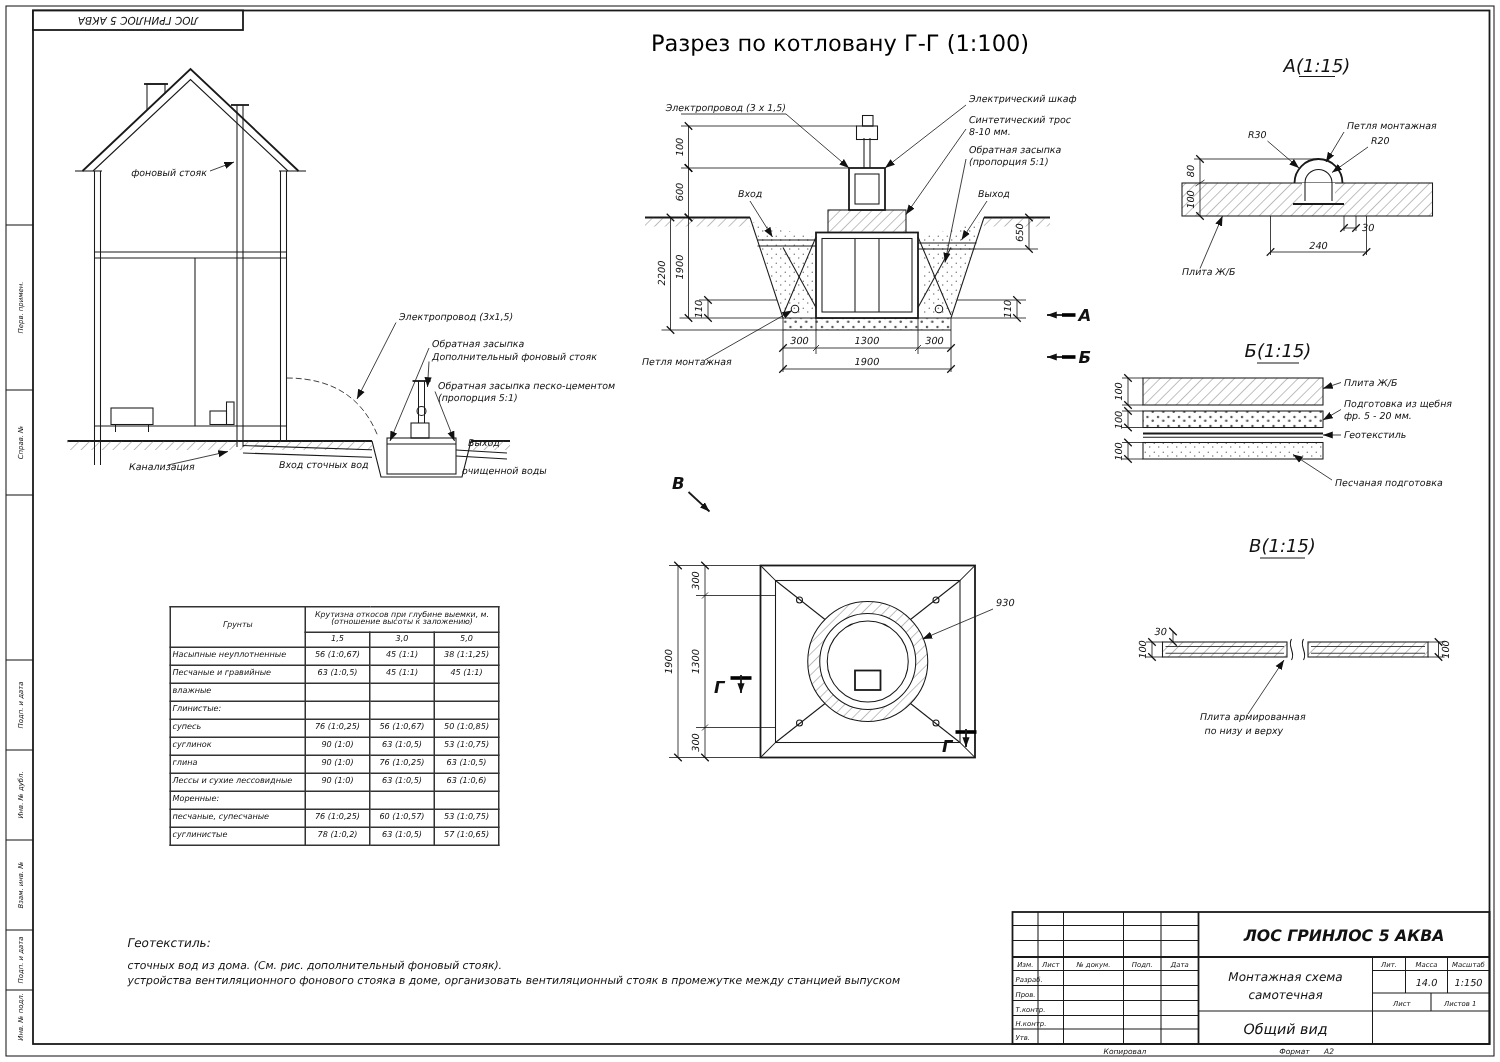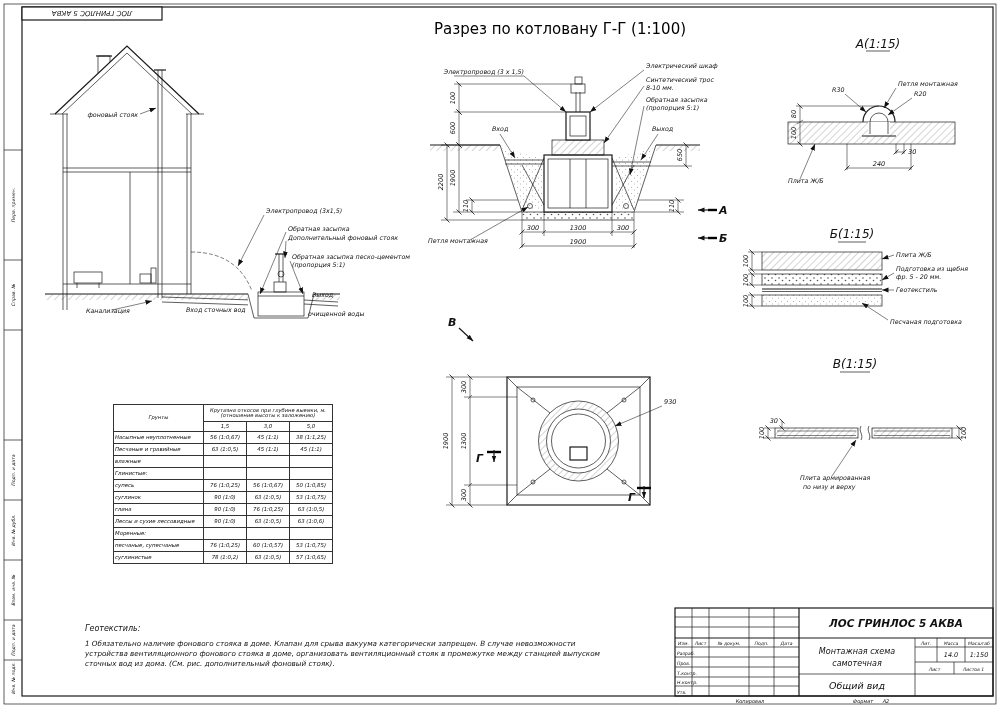--- a/index.html
+++ b/index.html
@@ -529,17 +529,16 @@
             <td>78 (1:0,2)</td>
             <td>63 (1:0,5)</td>
             <td>57 (1:0,65)</td>
           </tr>
   </tbody>
       </table>
 </div>
 
 <div class="notes">
   <div class="nt">Геотекстиль:</div>
-  <div class="nl">1 Обязательно наличие фонового стояка в доме. Клапан для срыва вакуума категорически запрещен. В случае невозможности</div>
+  <div class="nl">сточных вод из дома. (См. рис. дополнительный фоновый стояк).</div>
   <div class="nl">устройства вентиляционного фонового стояка в доме, организовать вентиляционный стояк в промежутке между станцией выпуском</div>
-  <div class="nl">сточных вод из дома. (См. рис. дополнительный фоновый стояк).</div>
 </div>
 </div>
 
 </body></html>

